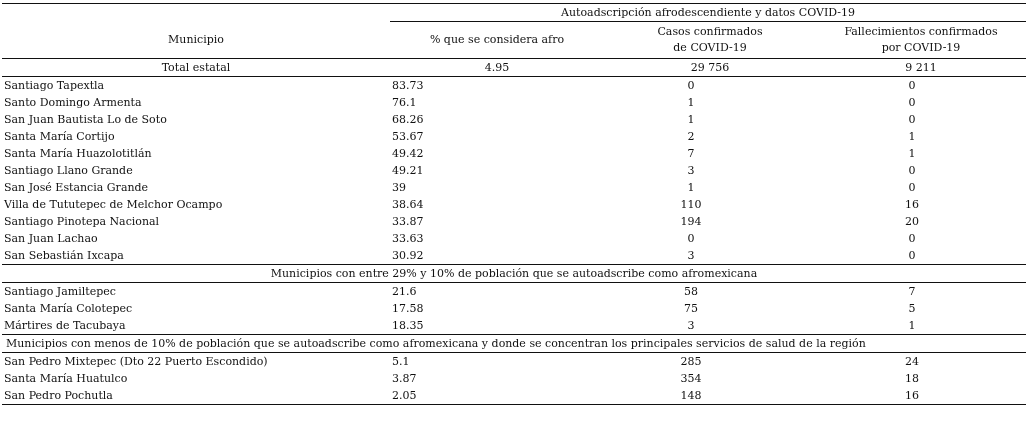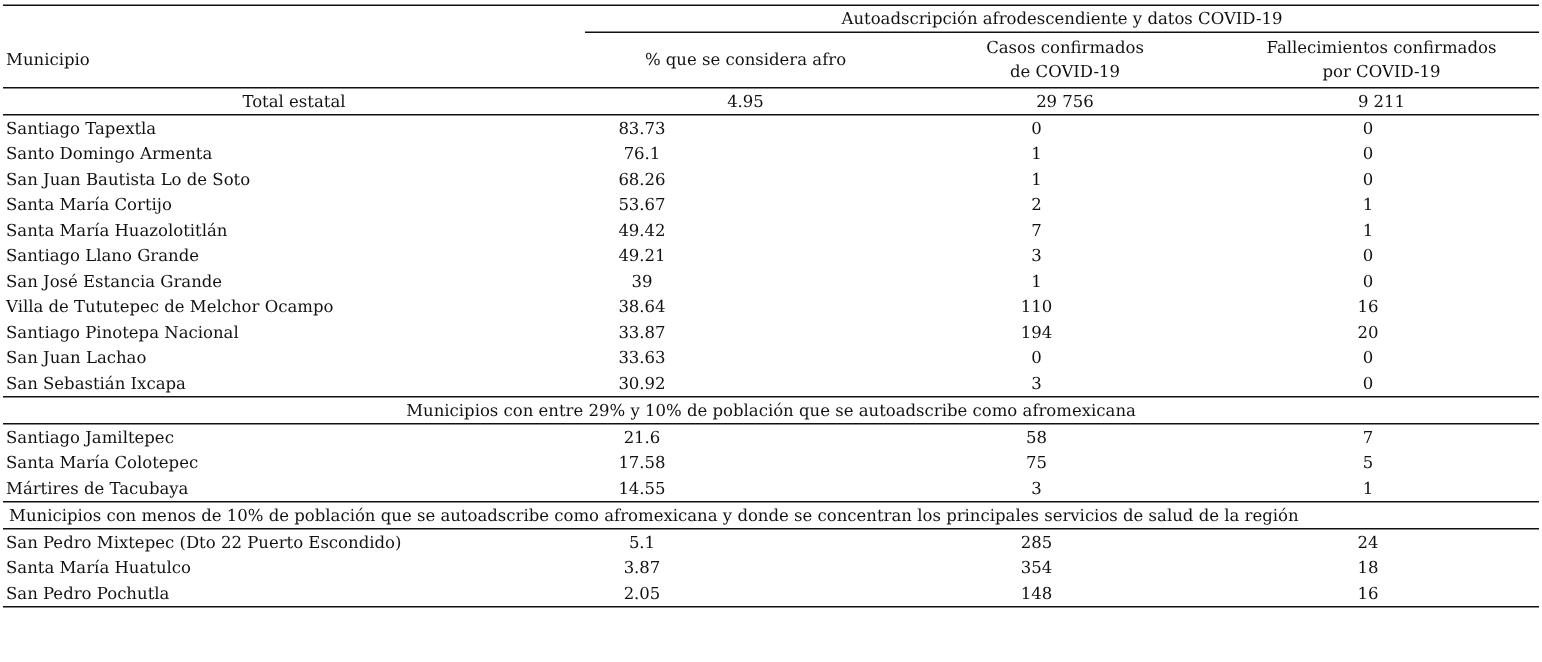--- a/index.html
+++ b/index.html
@@ -8,28 +8,28 @@
     .tbl { position: absolute; left: 2px; top: 3px; width: 1024px; border-collapse: collapse;
            font-size: 11px; line-height: 17px; table-layout: fixed; }
     .tbl td { padding: 0 2px; white-space: nowrap; vertical-align: middle; }
     .c0 { width: 388px; }
     .c1 { width: 214px; }
     .c2 { width: 212px; }
     .c3 { width: 210px; }
     .top-line { border-top: 1.3px solid #111; }
     .bot-line { border-bottom: 1.3px solid #111; }
     .center { text-align: center; }
-    .left { text-align: left; }
+    .left { text-align: center; }
     .group-head td.span3 { text-align: center; border-bottom: 1.3px solid #111; height: 17px; }
     .col-head td { height: 36px; line-height: 16px; }
     .total td { height: 16px; }
     .section td { height: 17px; text-align: center; }
     .section-2line td { white-space: normal; line-height: 17px; padding: 0 4px; }
     .row td { height: 17px; }
-    .pct { text-align: center; padding-right: 140px !important; }
+    .pct { text-align: left; padding-right: 140px !important; }
     .num-c2 { text-align: center; padding-right: 40px !important; }
     .num-c3 { text-align: center; padding-right: 20px !important; }
   </style>
 </head>
 <body>
 
 <table class="tbl">
   <colgroup>
     <col class="c0">
       <col class="c1">
@@ -140,21 +140,21 @@
       <td class="num-c3">7</td>
     </tr>
     <tr class="row">
       <td>Santa María Colotepec</td>
       <td class="pct">17.58</td>
       <td class="num-c2">75</td>
       <td class="num-c3">5</td>
     </tr>
     <tr class="row">
       <td class="bot-line">Mártires de Tacubaya</td>
-      <td class="pct bot-line">14.55</td>
+      <td class="pct bot-line">18.35</td>
       <td class="num-c2 bot-line">3</td>
       <td class="num-c3 bot-line">1</td>
     </tr>
 
     <tr class="section-2line">
       <td class="bot-line" colspan="4">Municipios con menos de 10% de población que se autoadscribe como afromexicana y donde se concentran los principales servicios de salud de la región</td>
     </tr>
     <tr class="row">
       <td>San Pedro Mixtepec (Dto 22 Puerto Escondido)</td>
       <td class="pct">5.1</td>

